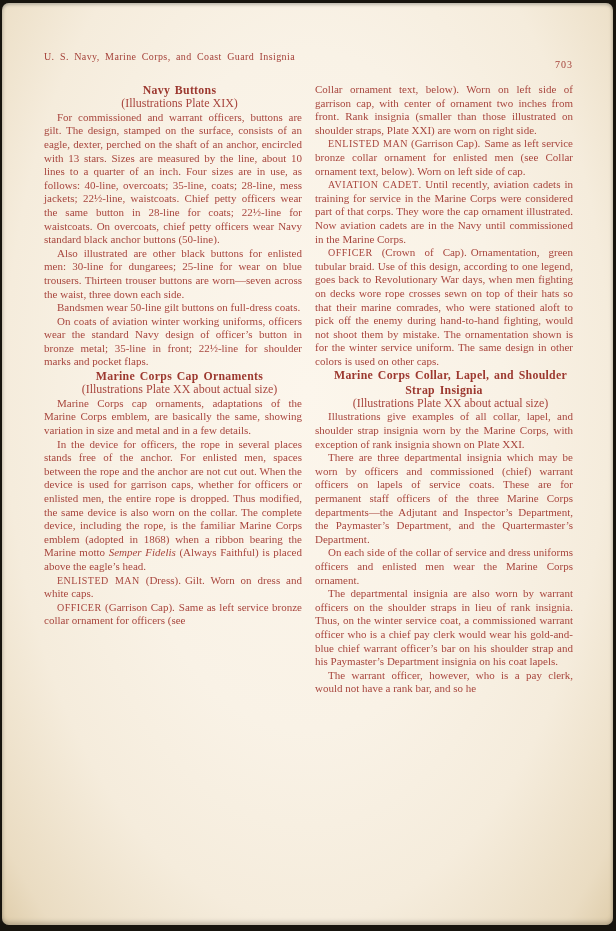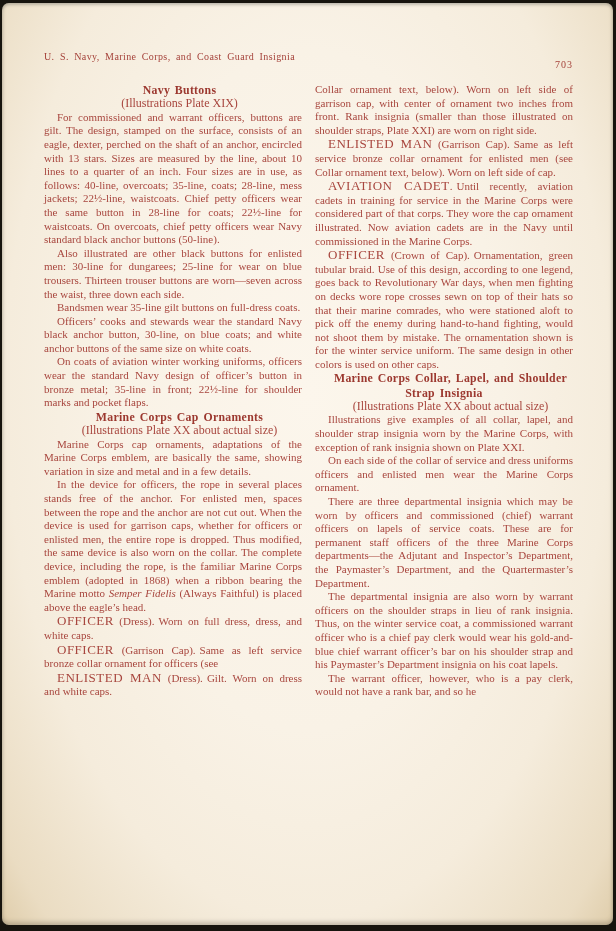--- a/index.html
+++ b/index.html
@@ -79,21 +79,21 @@
   }
   .h.first { margin-top: 0; }
   .sub {
     text-align: center;
     font-size: 12px;
     margin: 0 0 7px 0;
     text-indent: 0;
   }
   .term {
     text-transform: uppercase;
-    font-size: 13px;
+    font-size: 10px;
     letter-spacing: 0.5px;
   }
   .lead-body { margin-left: 4px; margin-top: 28px; }
   .it { font-style: italic; }
 </style>
 </head>
 <body>
 
 <div class="scan-frame">
   <div class="page">
@@ -104,46 +104,44 @@
         <span class="pageno">703</span>
       </div>
 
       <div class="cols">
 
         <div class="col">
           <p class="h first">Navy Buttons</p>
           <p class="sub">(Illustrations Plate XIX)</p>
           <p>For commissioned and warrant officers, buttons are gilt. The design, stamped on the surface, consists of an eagle, dexter, perched on the shaft of an anchor, encircled with 13 stars. Sizes are measured by the line, about 10 lines to a quarter of an inch. Four sizes are in use, as follows: 40-line, overcoats; 35-line, coats; 28-line, mess jackets; 22½-line, waistcoats. Chief petty officers wear the same button in 28-line for coats; 22½-line for waistcoats. On overcoats, chief petty officers wear Navy standard black anchor buttons (50-line).</p>
           <p>Also illustrated are other black buttons for enlisted men: 30-line for dungarees; 25-line for wear on blue trousers. Thirteen trouser buttons are worn—seven across the waist, three down each side.</p>
-          <p>Bandsmen wear 35-line gilt buttons on full-dress coats.</p>
-          <p>Officers’ cooks and stewards wear the standard Navy black anchor button, 30-line, on blue coats; and white anchor buttons of the same size on white coats.</p>
+          <p>Bandsmen wear 50-line gilt buttons on full-dress coats.</p>
           <p>On coats of aviation winter working uniforms, officers wear the standard Navy design of officer’s button in bronze metal; 35-line in front; 22½-line for shoulder marks and pocket flaps.</p>
 
           <p class="h">Marine Corps Cap Ornaments</p>
           <p class="sub">(Illustrations Plate XX about actual size)</p>
           <p>Marine Corps cap ornaments, adaptations of the Marine Corps emblem, are basically the same, showing variation in size and metal and in a few details.</p>
           <p><span>In the device for officers, the rope in several places stands free of the anchor. For enlisted men, spaces between the rope and the anchor are not cut out. When the device is used for garrison caps, whether for officers or enlisted men, the entire rope is dropped. Thus modified, the same device is also worn on the collar. The complete device, including the rope, is the familiar Marine Corps emblem (adopted in 1868) when a ribbon bearing the Marine motto </span><span class="it">Semper Fidelis</span><span> (Always Faithful) is placed above the eagle’s head.</span></p>
 
-          <p><span class="term">Officer</span><span> (Dress).</span><span class="lead-body">Worn on full dress, dress, and white caps.</span></p>
+          <p><span class="term">Enlisted Man</span><span> (Dress).</span><span class="lead-body">Gilt. Worn on dress and white caps.</span></p>
           <p><span class="term">Officer</span><span> (Garrison Cap).</span><span class="lead-body">Same as left service bronze collar ornament for officers (see</span></p>
-          <p><span class="term">Enlisted Man</span><span> (Dress).</span><span class="lead-body">Gilt. Worn on dress and white caps.</span></p>
         </div>
 
         <div class="col">
           <p class="noind">Collar ornament text, below). Worn on left side of garrison cap, with center of ornament two inches from front. Rank insignia (smaller than those illustrated on shoulder straps, Plate XXI) are worn on right side.</p>
 
           <p><span class="term">Enlisted Man</span><span> (Garrison Cap).</span><span class="lead-body">Same as left service bronze collar ornament for enlisted men (see Collar ornament text, below). Worn on left side of cap.</span></p>
           <p><span class="term">Aviation Cadet</span><span>.</span><span class="lead-body">Until recently, aviation cadets in training for service in the Marine Corps were considered part of that corps. They wore the cap ornament illustrated. Now aviation cadets are in the Navy until commissioned in the Marine Corps.</span></p>
           <p><span class="term">Officer</span><span> (Crown of Cap).</span><span class="lead-body">Ornamentation, green tubular braid. Use of this design, according to one legend, goes back to Revolutionary War days, when men fighting on decks wore rope crosses sewn on top of their hats so that their marine comrades, who were stationed aloft to pick off the enemy during hand-to-hand fighting, would not shoot them by mistake. The ornamentation shown is for the winter service uniform. The same design in other colors is used on other caps.</span></p>
 
           <p class="h">Marine Corps Collar, Lapel, and Shoulder Strap Insignia</p>
           <p class="sub">(Illustrations Plate XX about actual size)</p>
           <p>Illustrations give examples of all collar, lapel, and shoulder strap insignia worn by the Marine Corps, with exception of rank insignia shown on Plate XXI.</p>
+          <p>There are three departmental insignia which may be worn by officers and commissioned (chief) warrant officers on lapels of service coats. These are for permanent staff officers of the three Marine Corps departments—the Adjutant and Inspector’s Department, the Paymaster’s Department, and the Quartermaster’s Department.</p>
           <p>On each side of the collar of service and dress uniforms officers and enlisted men wear the Marine Corps ornament.</p>
-          <p>There are three departmental insignia which may be worn by officers and commissioned (chief) warrant officers on lapels of service coats. These are for permanent staff officers of the three Marine Corps departments—the Adjutant and Inspector’s Department, the Paymaster’s Department, and the Quartermaster’s Department.</p>
           <p>The departmental insignia are also worn by warrant officers on the shoulder straps in lieu of rank insignia. Thus, on the winter service coat, a commissioned warrant officer who is a chief pay clerk would wear his gold-and-blue chief warrant officer’s bar on his shoulder strap and his Paymaster’s Department insignia on his coat lapels.</p>
           <p>The warrant officer, however, who is a pay clerk, would not have a rank bar, and so he</p>
         </div>
 
       </div>
     </div>
   </div>
 </div>
 
 </body></html>

